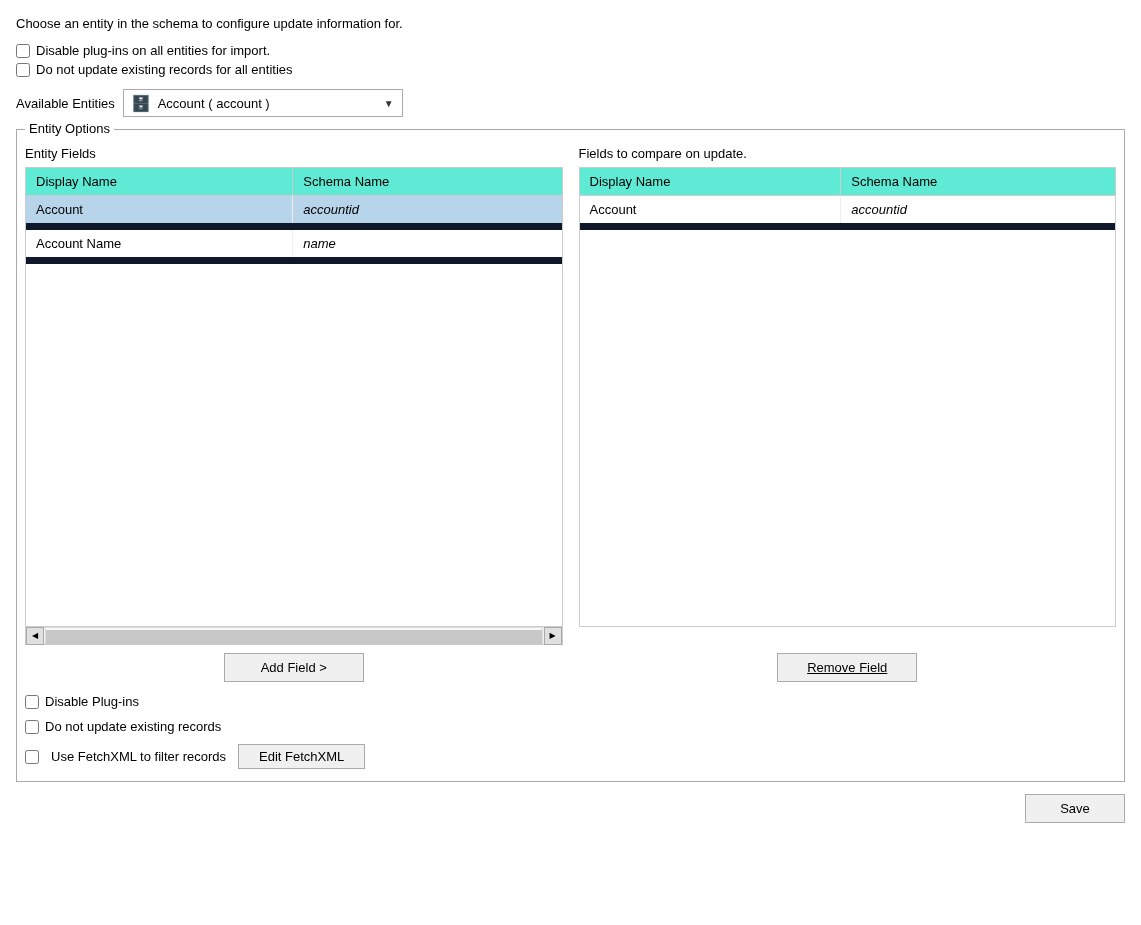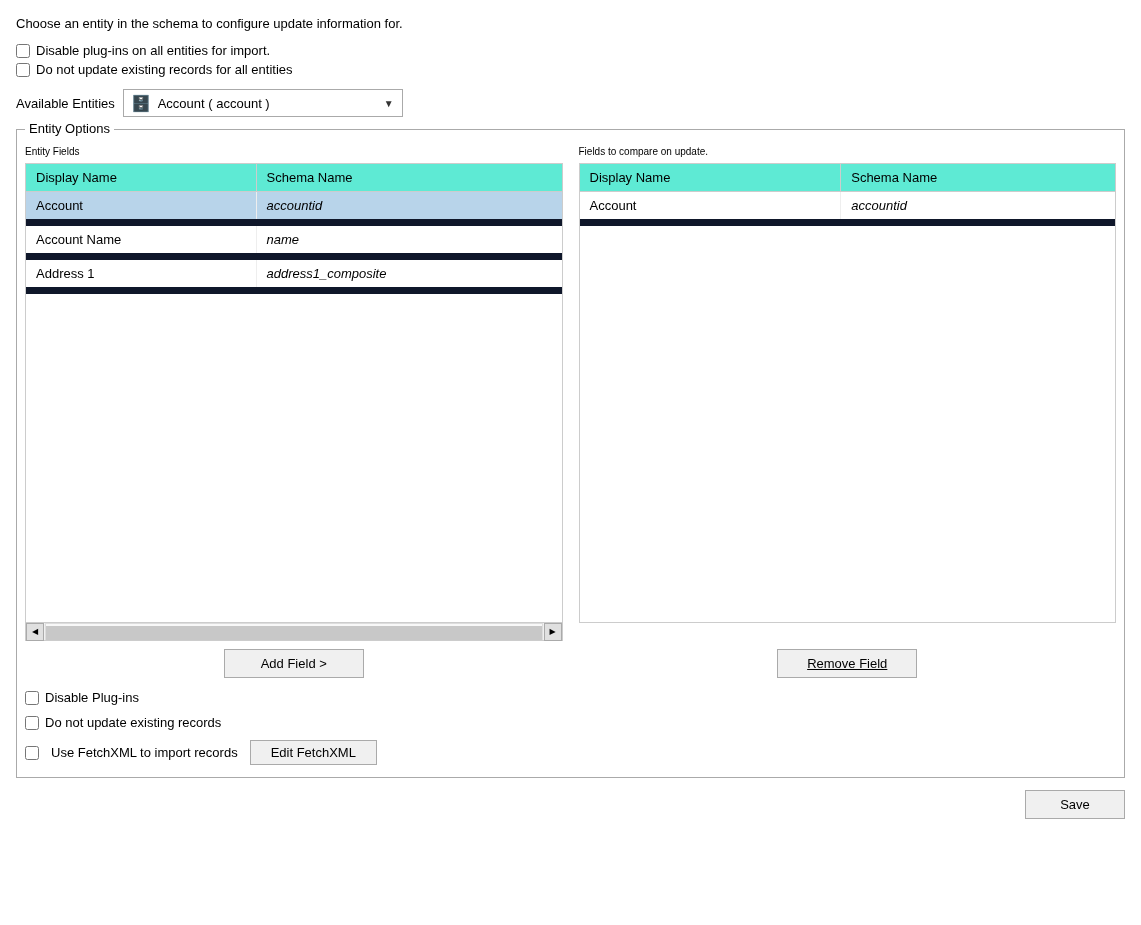--- a/index.html
+++ b/index.html
@@ -100,21 +100,21 @@
       display: flex;
       gap: 16px;
       margin-top: 8px;
     }
 
     .fields-section {
       flex: 1;
     }
 
     .fields-section-title {
-      font-size: 10px;
+      font-size: 13px;
       margin-bottom: 6px;
     }
 
     .fields-table {
       width: 100%;
       border-collapse: collapse;
     }
 
     .fields-table thead tr {
       background: #5eead4;
@@ -305,24 +305,20 @@
             </thead>
             <tbody id="left-table-body">
             <tr class="selected">
       <td>Account</td>
       <td>accountid</td>
     </tr>
                 <tr>
       <td>Account Name</td>
       <td>name</td>
     </tr>
-                <tr>
-      <td>Address 1</td>
-      <td>address1_composite</td>
-    </tr>
               </tbody>
           </table>
         </div>
         <div class="scrollbar-area">
           <div class="scroll-btn">◀</div>
           <div class="scroll-track">
             <div class="scroll-thumb"></div>
           </div>
           <div class="scroll-btn">▶</div>
         </div>
@@ -362,21 +358,21 @@
       <div class="checkbox-row">
         <input type="checkbox" style="">
         <label>Disable Plug-ins</label>
       </div>
       <div class="checkbox-row">
         <input type="checkbox" style="">
         <label>Do not update existing records</label>
       </div>
       <div class="fetch-xml-row checkbox-row">
         <input type="checkbox" style="">
-        <label>Use FetchXML to import records</label>
+        <label>Use FetchXML to filter records</label>
         <button class="btn" style="min-width: 120px; padding: 4px 20px;">Edit FetchXML</button>
       </div>
     </div>
   </div>
 </div>
 
 <div style="display:flex; justify-content:flex-end; margin-top: 8px;">
   <button class="save-btn">Save</button>
 </div>
 

